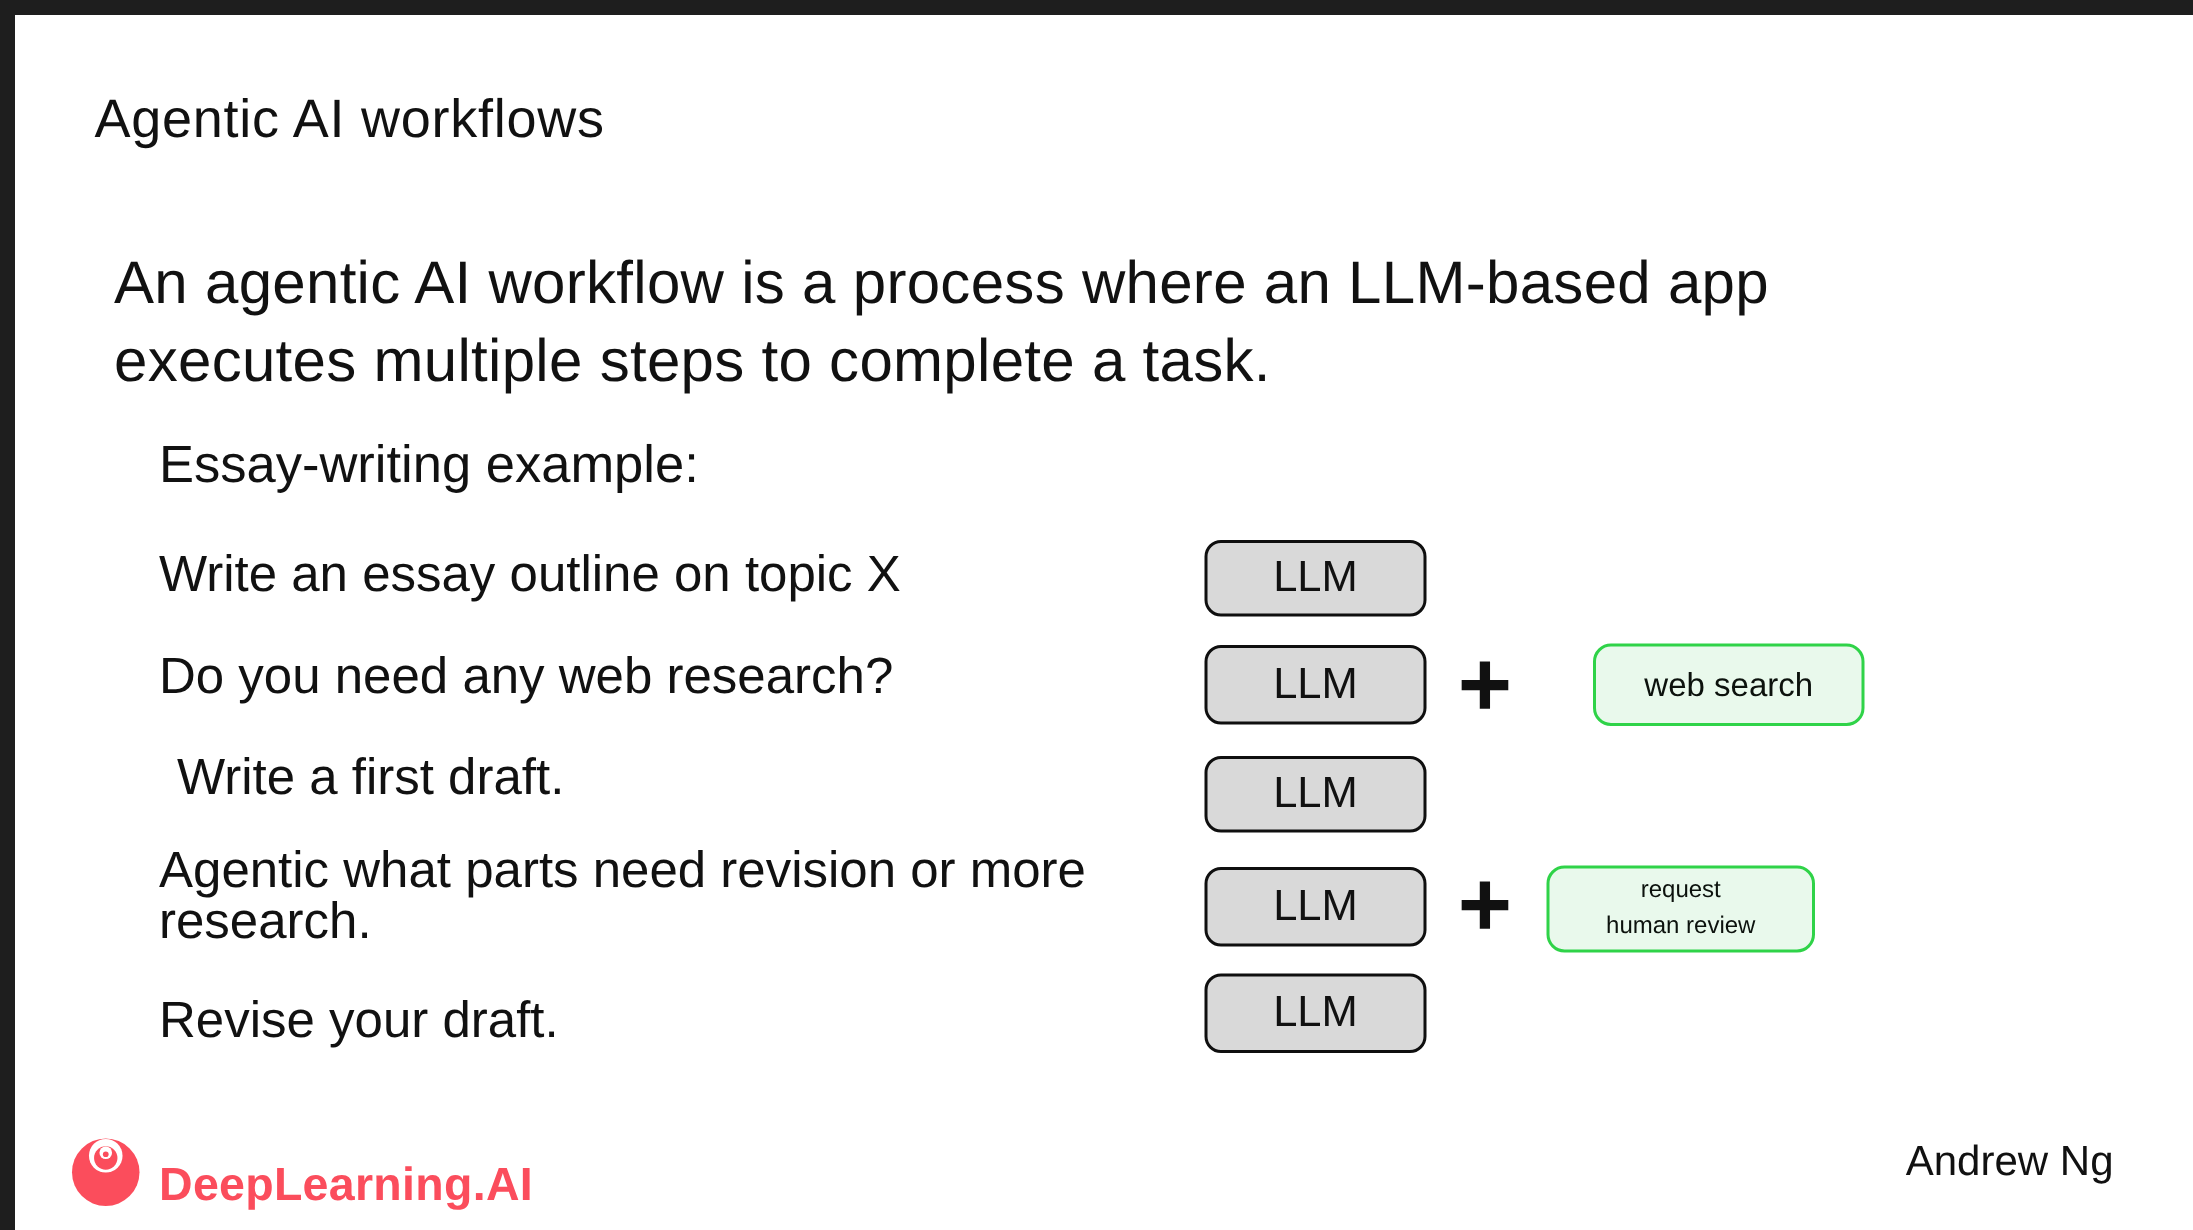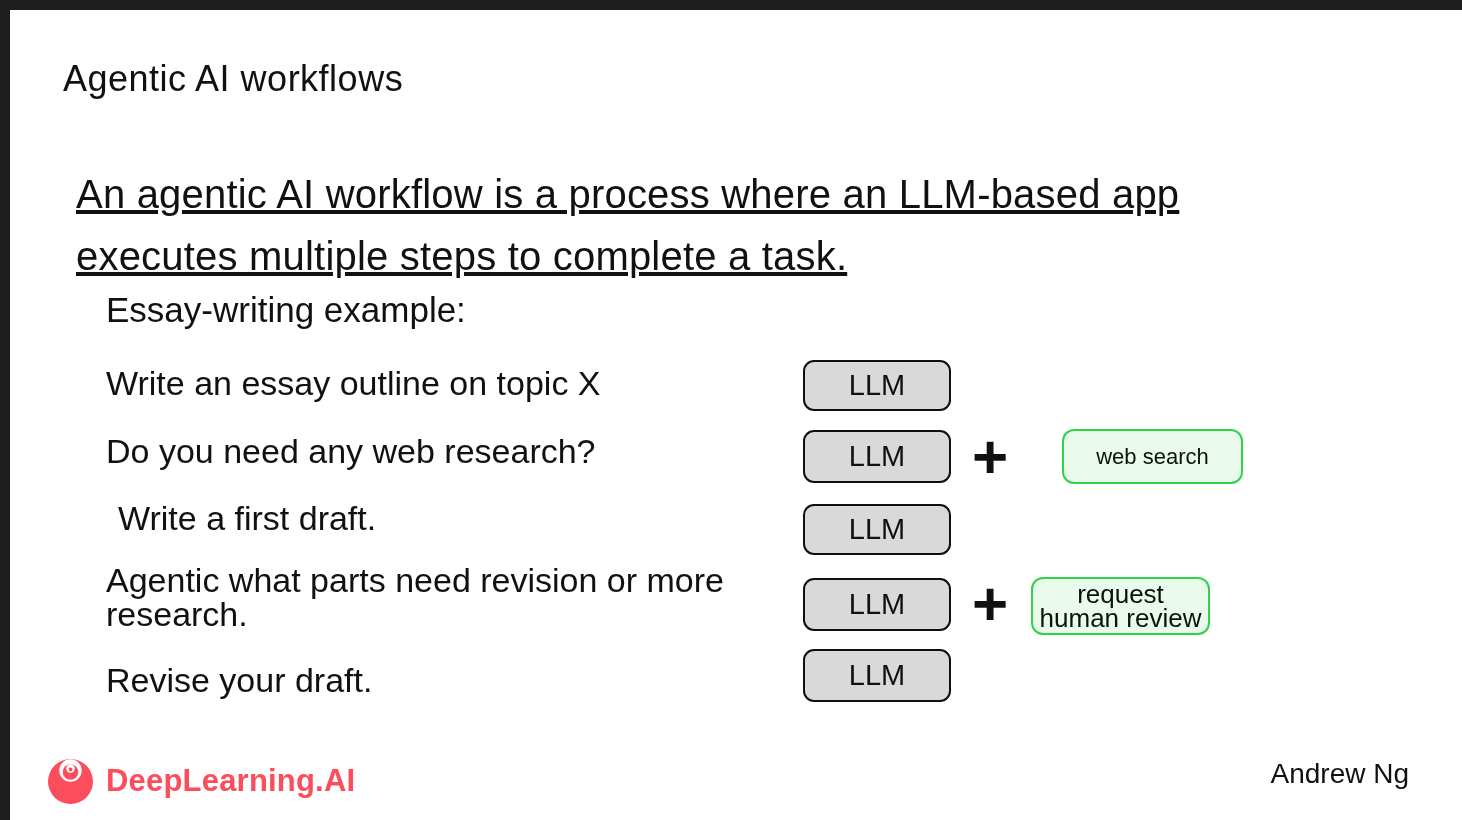--- a/index.html
+++ b/index.html
@@ -20,24 +20,23 @@
   .title {
     position: absolute;
     left: 53px; top: 36px;
     font-size: 36px; font-weight: 500;
     line-height: 66px; letter-spacing: 0.5px;
   }
   .intro {
     position: absolute;
     left: 66px; top: 153px;
     font-size: 40px; font-weight: 500;
-    line-height: 62px;
+    line-height: 52px;
     white-space: pre-line;
     letter-spacing: 0.2px;
-    text-decoration: underline;
   }
   .example-heading {
     position: absolute;
     left: 96px; top: 280px;
     font-size: 35px; font-weight: 500;
   }
   .step-label {
     position: absolute;
     left: 96px;
     font-size: 34px; font-weight: 400;
@@ -76,28 +75,28 @@
   .s1-box   { top: 350px; height: 51px; }
   .s2-label { top: 424px; }
   .s2-box   { top: 420px; height: 53px; }
   .s2-plus  { top: 417px; }
   .s2-tool  { left: 1052px; top: 419px; width: 181px; height: 55px; font-size: 22px; text-align: center; }
   .s3-label { top: 491px; margin-left: 12px; }
   .s3-box   { top: 494px; height: 51px; }
   .s4-label { top: 553px; width: 620px; }
   .s4-box   { top: 568px; height: 53px; }
   .s4-plus  { top: 564px; }
-  .s4-tool  { left: 1021px; top: 567px; width: 179px; height: 58px; font-size: 26px; line-height: 24px; }
+  .s4-tool  { left: 1021px; top: 567px; width: 179px; height: 58px; font-size: 16px; line-height: 24px; }
   .s5-label { top: 653px; text-align: center; }
   .s5-box   { top: 639px; height: 53px; }
   
   .logo {
     position: absolute;
     left: 34px; top: 743px;
-    display: flex; align-items: center; gap: 7px;
+    display: flex; align-items: flex-end; gap: 7px;
   }
   .logo svg { width: 55px; height: 55px; display: block; }
   .brand {
     font-size: 31px; font-weight: 700;
     color: #fb4d5c; letter-spacing: 0.2px;
   }
   .author {
     position: absolute;
     right: 53px; top: 748px;
     font-size: 28px; font-weight: 500;

